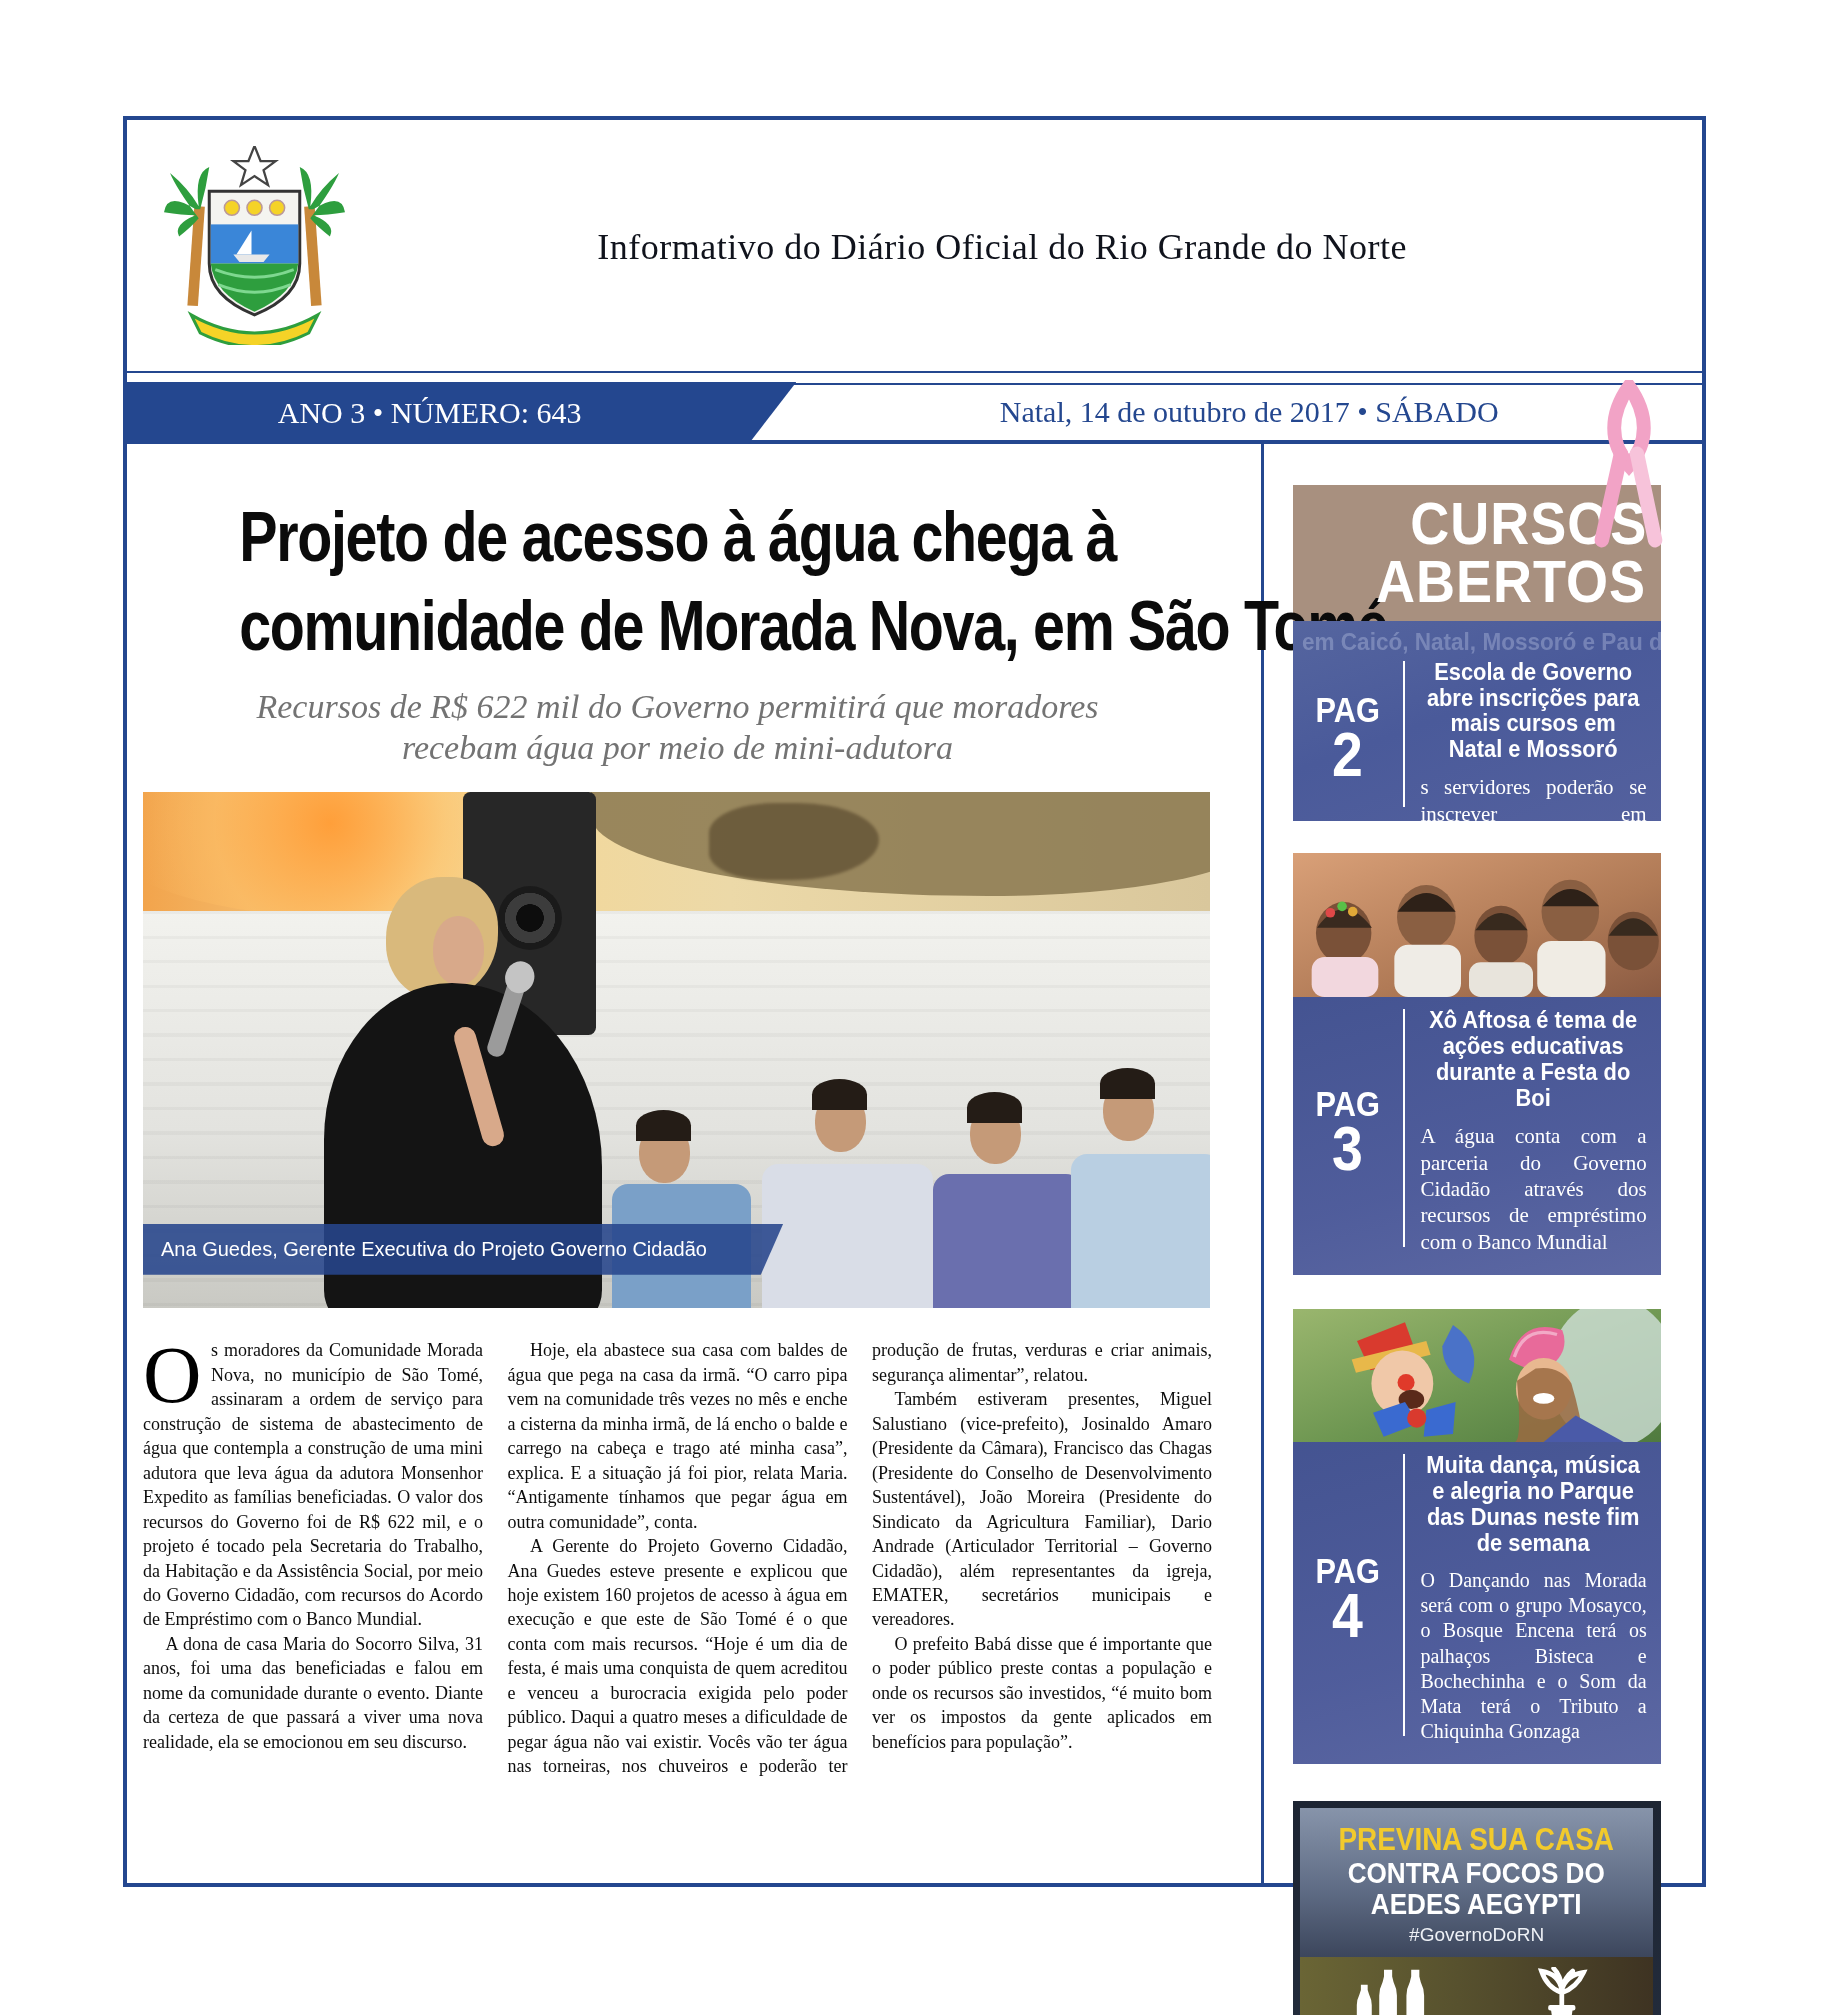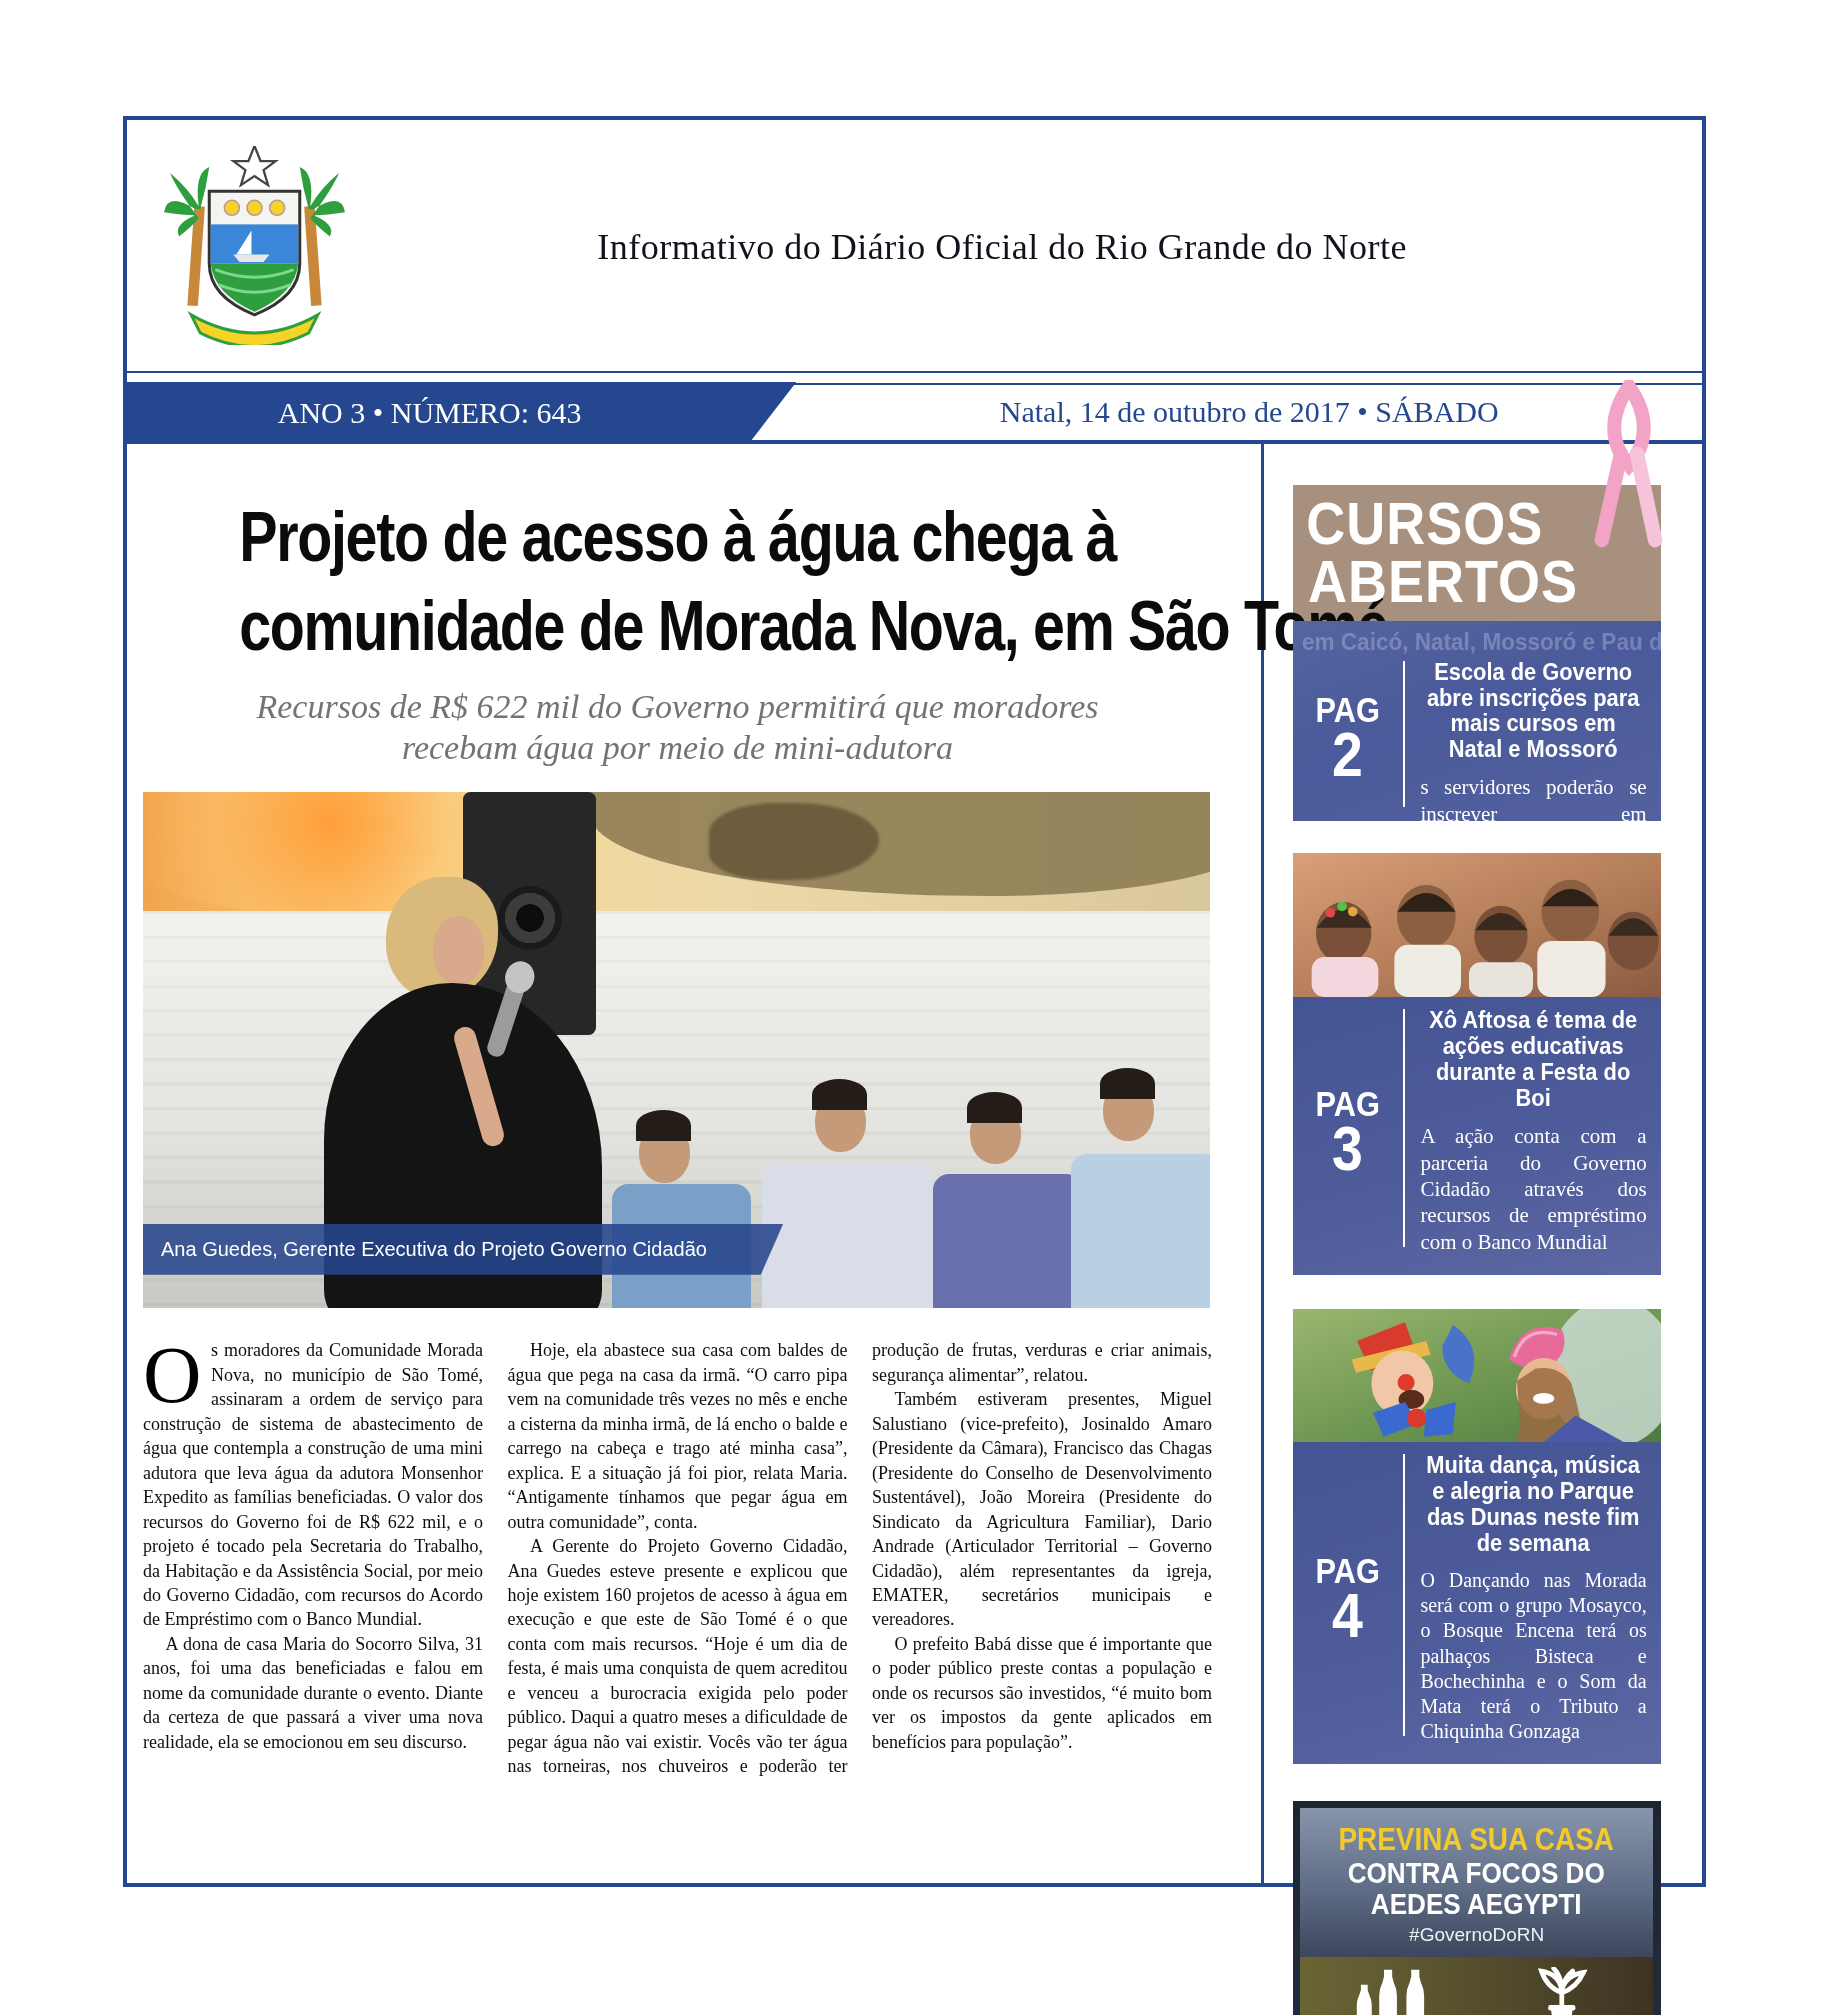--- a/index.html
+++ b/index.html
@@ -89,21 +89,21 @@
   .columns { margin-top:30px; height:462px; column-count:3; column-gap:24.5px;
              font-size:18px; line-height:1.36; text-align:justify; color:#0d0d0d; }
   .columns p { text-indent:22.4px; }
   .columns p:first-of-type { text-indent:0; }
   .columns p:first-of-type::first-letter { float:left; font-size:81px; line-height:.78;
              padding:5.3px 9.6px 0 0; font-family:"Liberation Serif", serif; color:#000; }
 
   
   .sbox { width:368px; }
   .box-tan { height:136px; background:#a8907f; display:flex; flex-direction:column;
-             align-items:flex-start; justify-content:center; }
+             align-items:flex-end; justify-content:center; }
   .box-tan span { display:block; font-family:"Liberation Sans", sans-serif; font-weight:bold;
              color:#fff; font-size:60px; line-height:.97; transform:scaleX(0.9); letter-spacing:1.1px; }
   .box-blue { position:relative; height:200px; overflow:hidden; color:#fff;
              background:linear-gradient(160deg,#55659f 0%,#4a5a9a 45%,#54619e 100%); }
   .faint-line { position:absolute; left:9.6px; top:7.5px; width:110%; white-space:nowrap;
              font-family:"Liberation Sans", sans-serif; font-weight:bold; font-size:24.5px;
              color:#cdd6f0; opacity:.32; transform:scaleX(.92); transform-origin:left; }
   .band-row { position:absolute; left:0; right:0; top:37px; bottom:0; display:flex; }
   .pag-col { width:110px; flex:0 0 auto; display:flex; flex-direction:column; align-items:center;
              justify-content:center; font-family:"Liberation Sans", sans-serif; font-weight:bold; }
@@ -299,21 +299,21 @@
         </div>
         <div class="overlay-band">
           <div class="band-row2">
             <div class="pag-col">
               <div class="pag">PAG</div>
               <div class="num">3</div>
             </div>
             <div class="band-div"></div>
             <div class="band-text">
               <div class="band-head">Xô Aftosa é tema de ações educativas durante a Festa do Boi</div>
-              <div class="band-body">A ação conta com a parceria do Governo Cidadão através dos recursos de empréstimo com o Banco Mundial</div>
+              <div class="band-body">A água conta com a parceria do Governo Cidadão através dos recursos de empréstimo com o Banco Mundial</div>
             </div>
           </div>
         </div>
       </section>
 
       <div class="gap64"></div>
 
       <section class="sbox">
         <div class="photo-box" style="height:133px">
           <svg viewBox="0 0 690 250" width="368" height="133" preserveAspectRatio="none">

